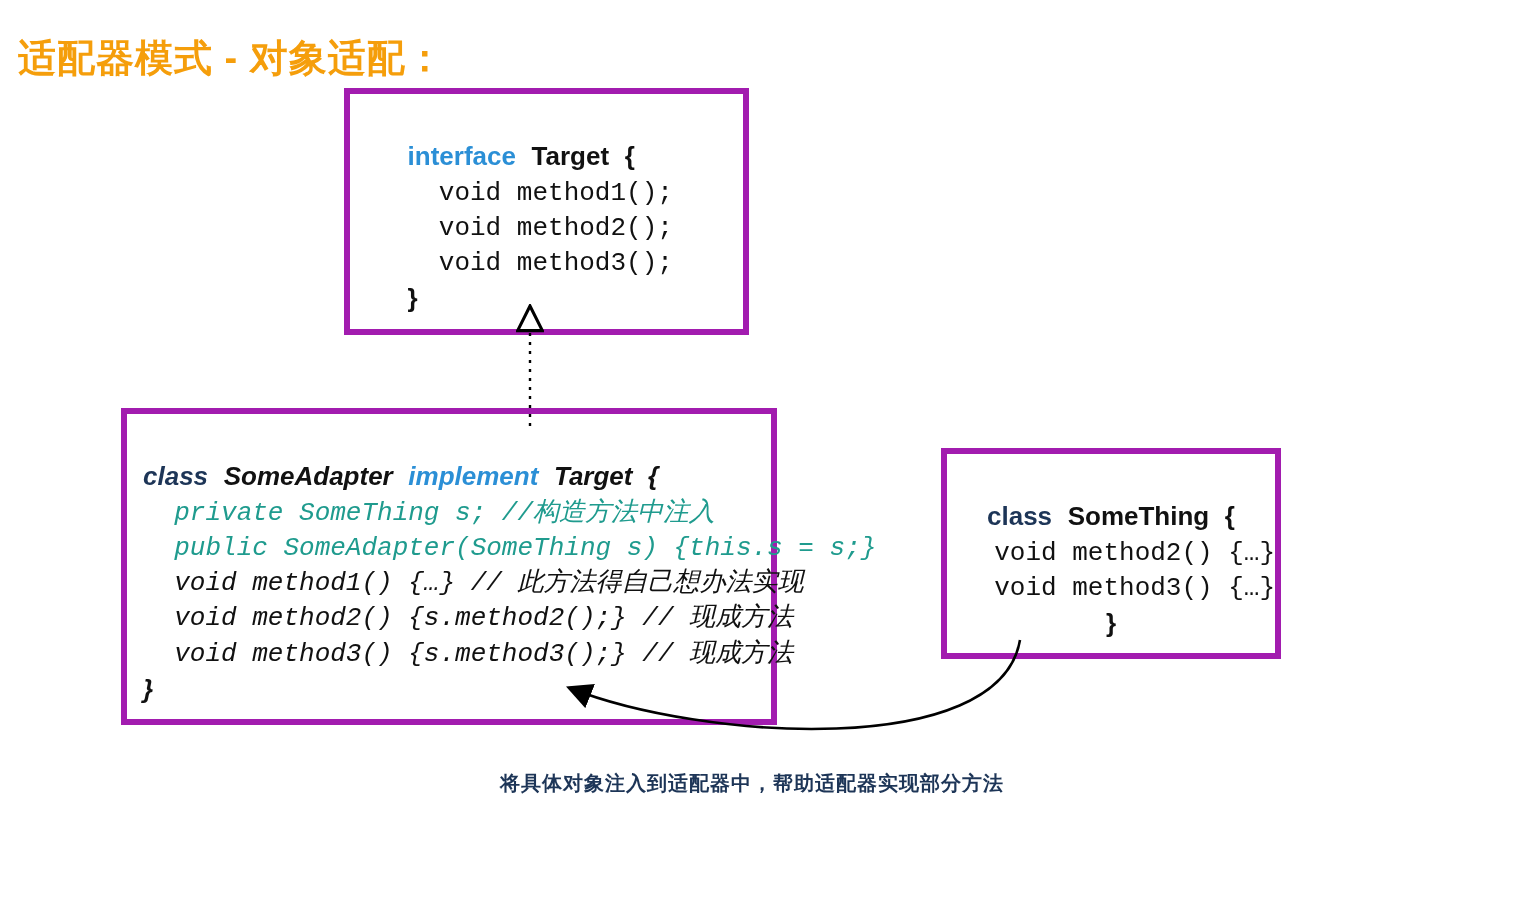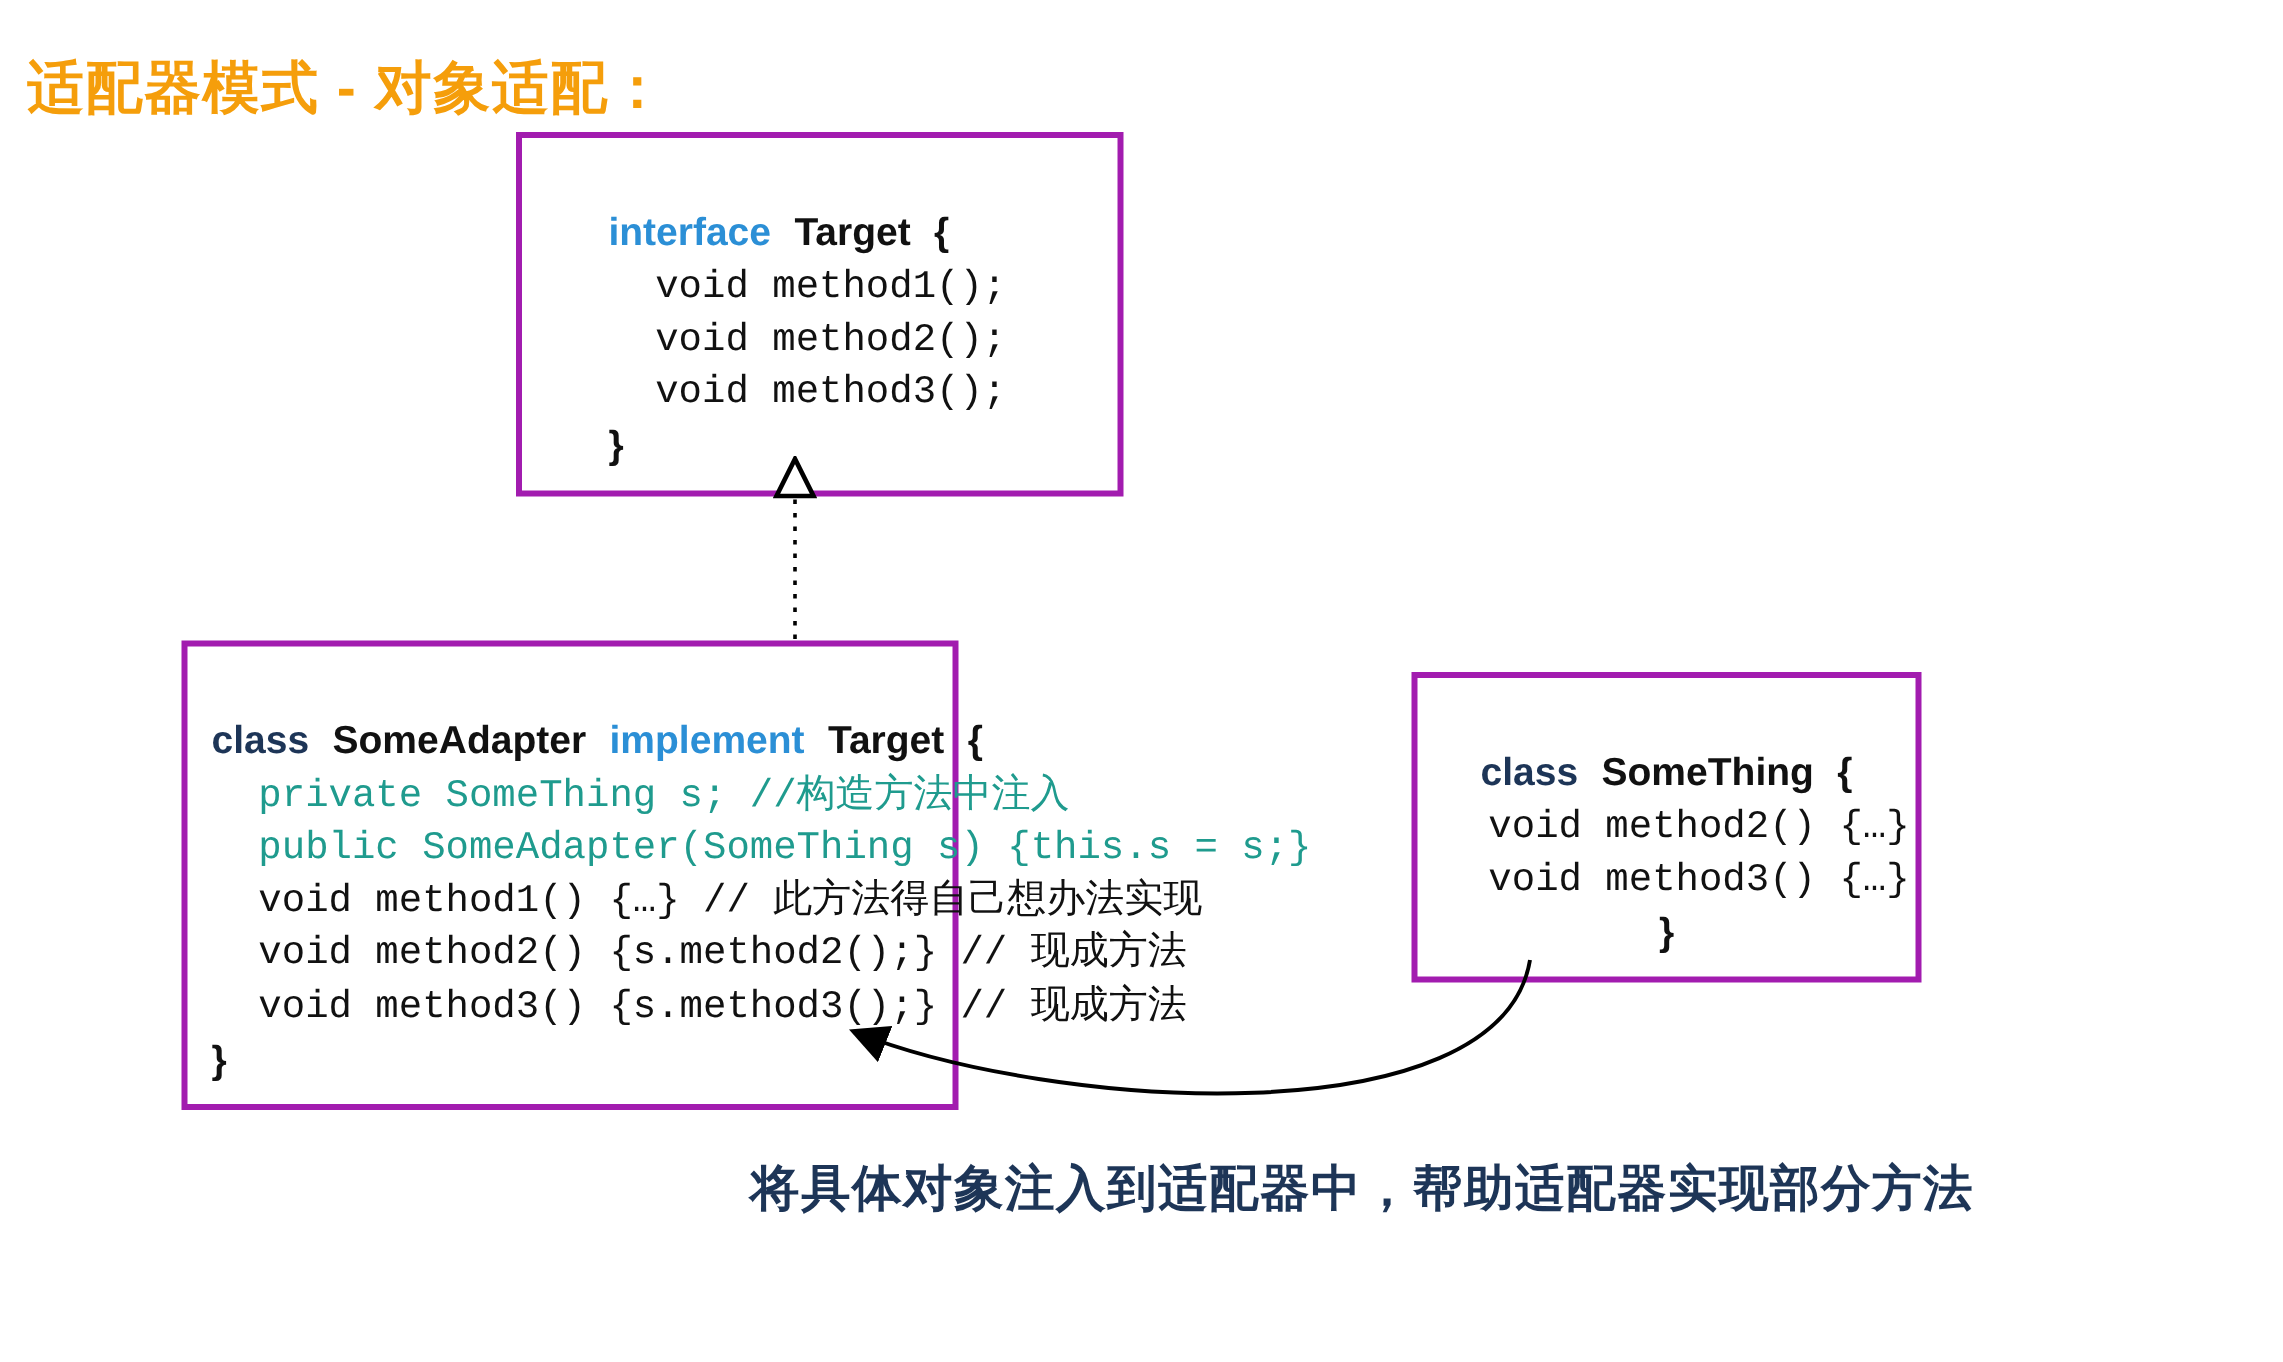--- a/index.html
+++ b/index.html
@@ -18,41 +18,41 @@
     left: 18px;
     top: 20px;
     font-size: 38px;
     font-weight: 700;
     color: #f59e0b;
     letter-spacing: 1px;
     margin-top: 13px;
   }
   .box {
     position: absolute;
-    border: 4px solid #a21caf;
+    border: 6px solid #a21caf;
     background: #fff;
     padding: 10px 16px 10px 16px;
   }
   .box-inner {
     font-family: Menlo, Consolas, "Courier New", monospace;
     font-size: 26px;
     line-height: 1.35;
     white-space: pre;
     color: #111;
   }
   .kw-blue    { color: #2b8fd6; font-weight: 800; font-family: "Helvetica Neue", Arial, sans-serif;}
   .kw-navy    { color: #1d3557; font-weight: 800; font-family: "Helvetica Neue", Arial, sans-serif;}
   .kw-black   { color: #111;    font-weight: 800; font-family: "Helvetica Neue", Arial, sans-serif;}
   .mono       { font-family: Menlo, Consolas, "Courier New", monospace; font-weight: 400;}
   .teal       { color: #1f9b8e; }
   .indent     { display:inline-block; width: 1.6em;}
   .caption {
     position: absolute;
     color: #1d3557;
-    font-size: 33px;
+    font-size: 20px;
     font-weight: 700;
     letter-spacing: 1px;
   }
   svg.overlay {
     position: absolute;
     left: 0; top: 0;
     width: 1522px; height: 908px;
     pointer-events: none;
   }
 </style>
@@ -63,21 +63,21 @@
 
 <div class="box" style="left:344px; top:88px; width:405px;">
   <div class="box-inner">
 <span class="indent"></span><span class="kw-blue">interface</span> <span class="kw-black">Target</span> <span class="kw-black">{</span>
 <span class="indent"></span>  <span class="mono">void method1();</span>
 <span class="indent"></span>  <span class="mono">void method2();</span>
 <span class="indent"></span>  <span class="mono">void method3();</span>
 <span class="indent"></span><span class="kw-black">}</span></div>
 </div>
 
-<div class="box" style="left:121px; top:427px; width:518px;">
+<div class="box" style="left:121px; top:408px; width:656px;font-style:italic;">
   <div class="box-inner">
 <span class="kw-navy">class</span> <span class="kw-black">SomeAdapter</span> <span class="kw-blue">implement</span> <span class="kw-black">Target</span> <span class="kw-black">{</span>
   <span class="mono teal">private SomeThing s; //构造方法中注入</span>
   <span class="mono teal">public SomeAdapter(SomeThing s) {this.s = s;}</span>
   <span class="mono">void method1() {…} // 此方法得自己想办法实现</span>
   <span class="mono">void method2() {s.method2();} // 现成方法</span>
   <span class="mono">void method3() {s.method3();} // 现成方法</span>
 <span class="kw-black">}</span></div>
 </div>
 

